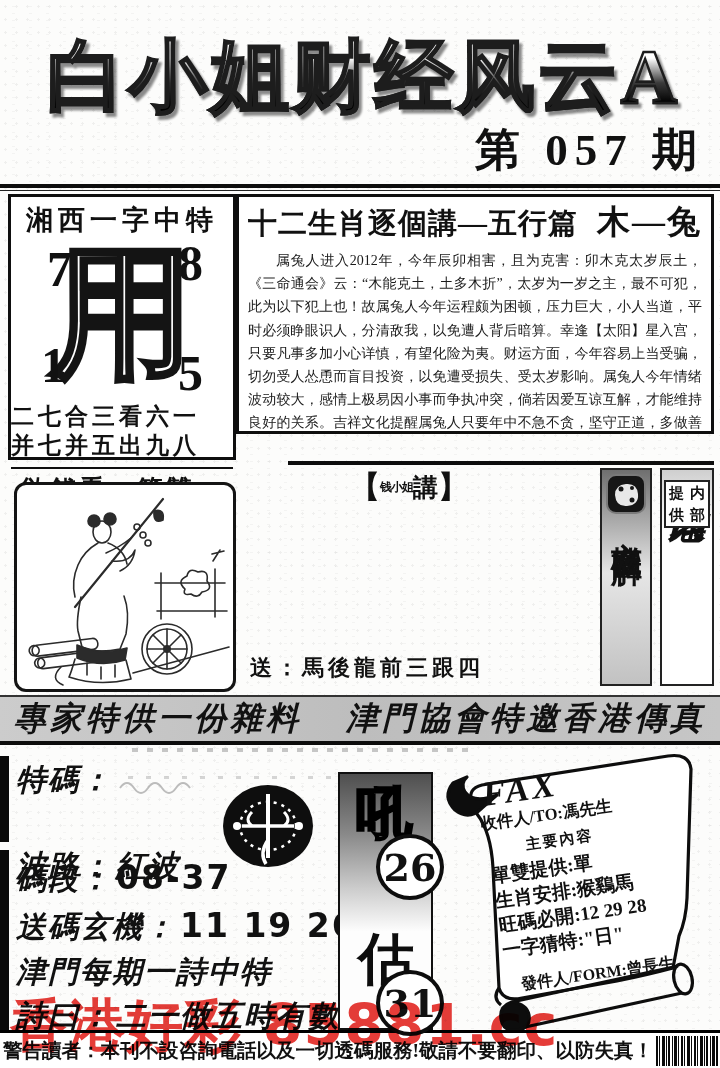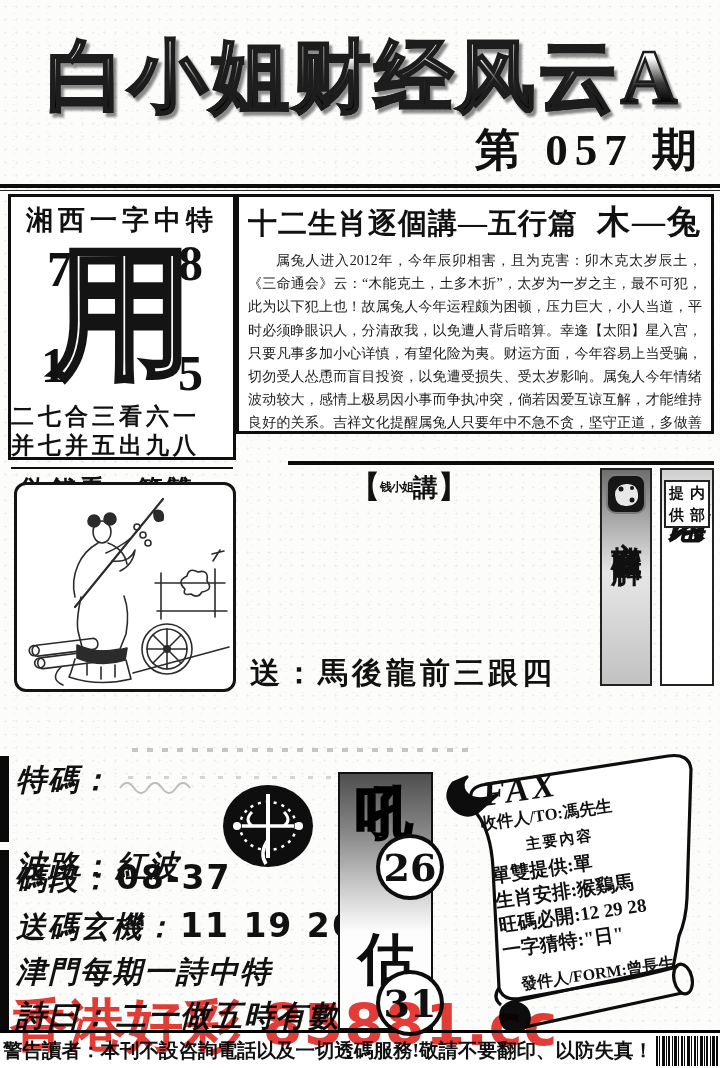--- a/index.html
+++ b/index.html
@@ -75,21 +75,21 @@
 
   
   .poem-topline { position:absolute; left:288px; top:461px; width:426px; height:4px; background:#0d0d0d; }
   .poem-area { position:absolute; left:242px; top:465px; width:352px; height:226px; }
   .poem-tag { position:absolute; left:108px; top:2px; white-space:nowrap; }
   .poem-tag .br { font-size:30px; font-weight:900; vertical-align:middle; }
   .poem-tag .sm { font-size:12px; font-weight:700; vertical-align:middle; letter-spacing:-1px; }
   .poem-tag .mn { font-size:25px; font-weight:800; vertical-align:middle; }
   .poem-lines { position:absolute; left:0; top:40px; width:352px; text-align:center;
     font-size:32px; line-height:36px; letter-spacing:8px; font-weight:600; white-space:nowrap; }
-  .poem-gift { position:absolute; left:8px; top:188px; font-size:30px; font-weight:600; letter-spacing:4px; white-space:nowrap; }
+  .poem-gift { position:absolute; left:8px; top:188px; font-size:22px; font-weight:600; letter-spacing:4px; white-space:nowrap; }
 
   
   .strip-mystery {
     position:absolute; left:600px; top:468px; width:52px; height:218px;
     border:2px solid #222; background:linear-gradient(180deg,#6f6f6f,#e6e6e6 48%,#c2c2c2);
     display:flex; flex-direction:column; align-items:center;
   }
   .strip-mystery .vtxt { writing-mode:vertical-rl; font-size:31px; font-weight:900; letter-spacing:5px; margin-top:2px; }
   .strip-elder {
     position:absolute; left:660px; top:468px; width:54px; height:218px;
@@ -265,20 +265,24 @@
   <div class="strip-elder">
     <div class="vtxt">津門老人</div>
     <div class="mini-box">
       <span>提</span>
       <span>内</span>
       <span>供</span>
       <span>部</span>
     </div>
   </div>
 
+  <div class="banner">
+    <span>專家特供一份雜料</span>
+    <span>津門協會特邀香港傳真</span>
+  </div>
 
   <div class="edgebar1"></div>
   <div class="edgebar2"></div>
   <div class="faintdash"></div>
   <div class="faintdash2"></div>
 
   <div class="prow r0">
     <span class="lbl">特碼：</span>
     <svg width="92" height="26" viewBox="0 0 92 26" style="vertical-align:middle;opacity:.65">
       <path d="M4,15 q7,-10 14,0 t14,0 t14,0 t14,0 t14,0" stroke="#9b9b9b" stroke-width="2" fill="none"></path>

